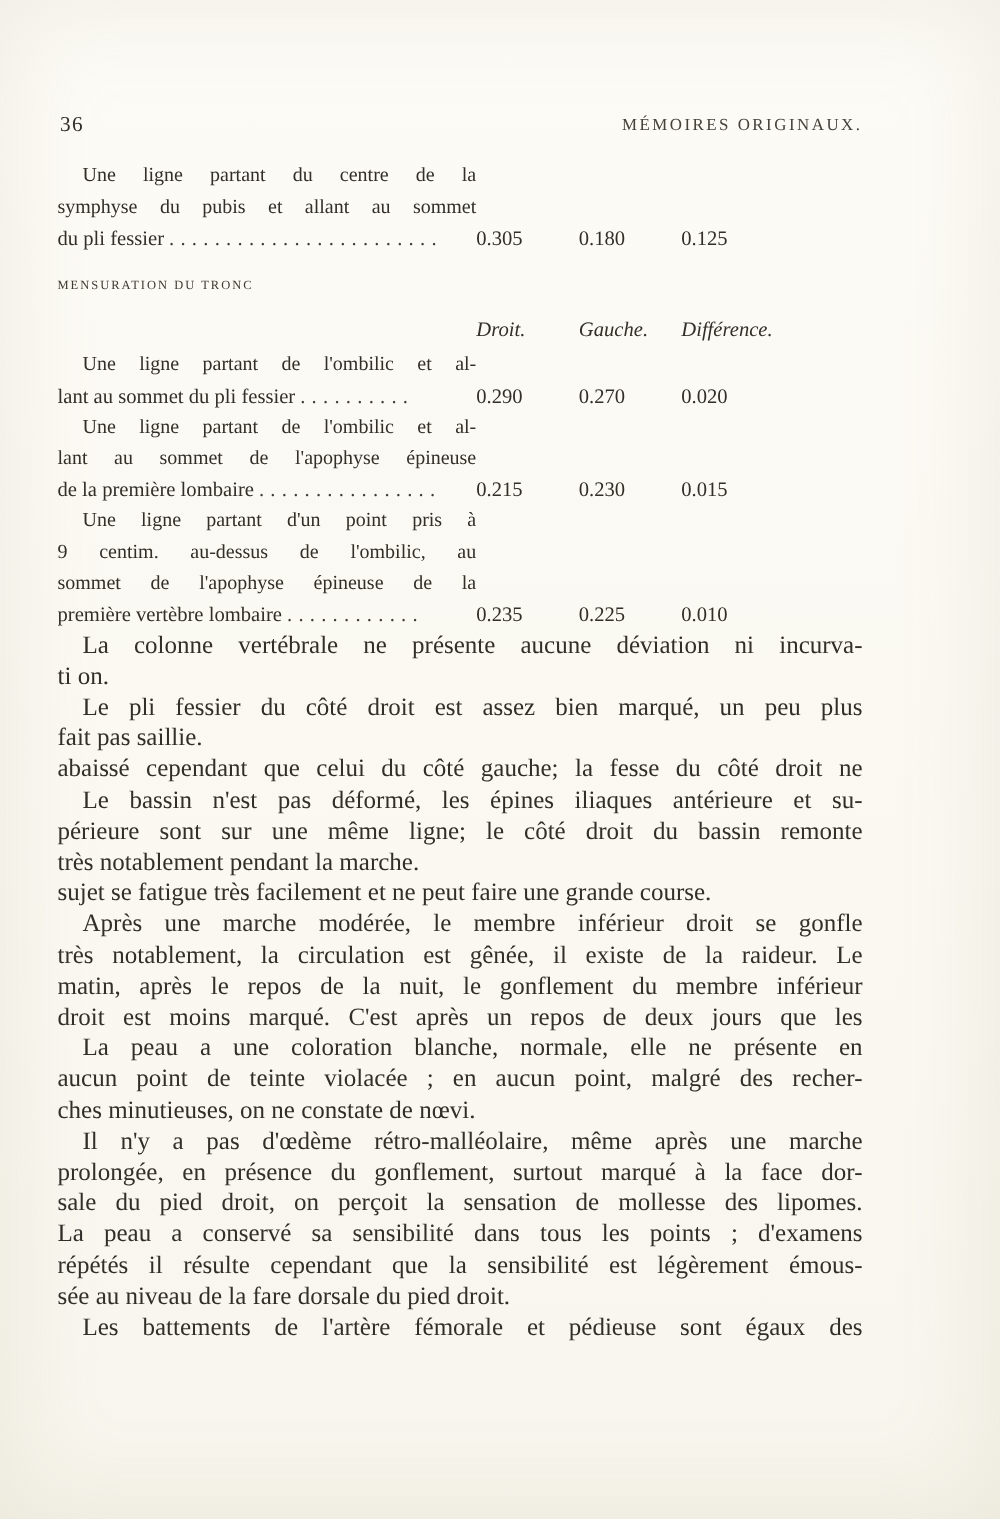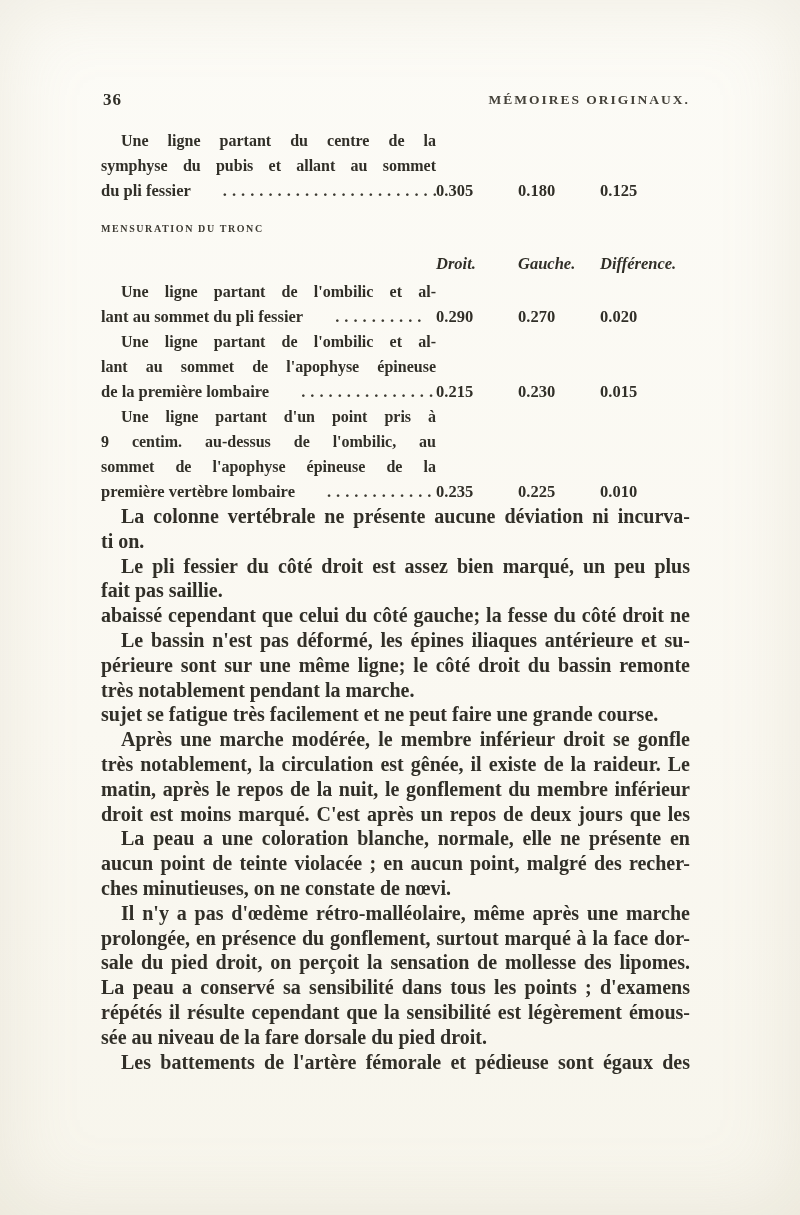--- a/index.html
+++ b/index.html
@@ -8,25 +8,24 @@
     background: #f3f1e9;
   }
   .page {
     position: relative;
     width: 800px;
     height: 1215px;
     margin: 0 auto;
     box-sizing: border-box;
     background: linear-gradient(180deg, #fcfbf6 0%, #faf8f1 60%, #f7f5ec 100%);
     box-shadow: inset 0 0 80px rgba(175, 165, 135, 0.18);
-    padding: 88px 110px 0 101px;
+    padding: 88px 110px 0 46px;
     font-family: "Liberation Serif", "DejaVu Serif", serif;
     color: #312f28;
     overflow: hidden;
-    font-weight: bold;
   }
   .header-row {
     position: relative;
     height: 28px;
     margin-bottom: 12px;
   }
   .page-num {
     position: absolute;
     left: 2px;
     top: 2px;
@@ -54,21 +53,20 @@
   .m-line.first { text-indent: 20px; }
   .value-line {
     display: flex;
     font-size: 16.5px;
     line-height: 25px;
   }
   .m-lbl {
     display: flex;
     flex: 0 0 335px;
     overflow: hidden;
-    gap: 28px;
   }
   .m-text { white-space: nowrap; }
   .dots {
     flex: 1;
     overflow: hidden;
     white-space: nowrap;
     letter-spacing: 5px;
     padding-left: 4px;
     color: #3c3a31;
   }

